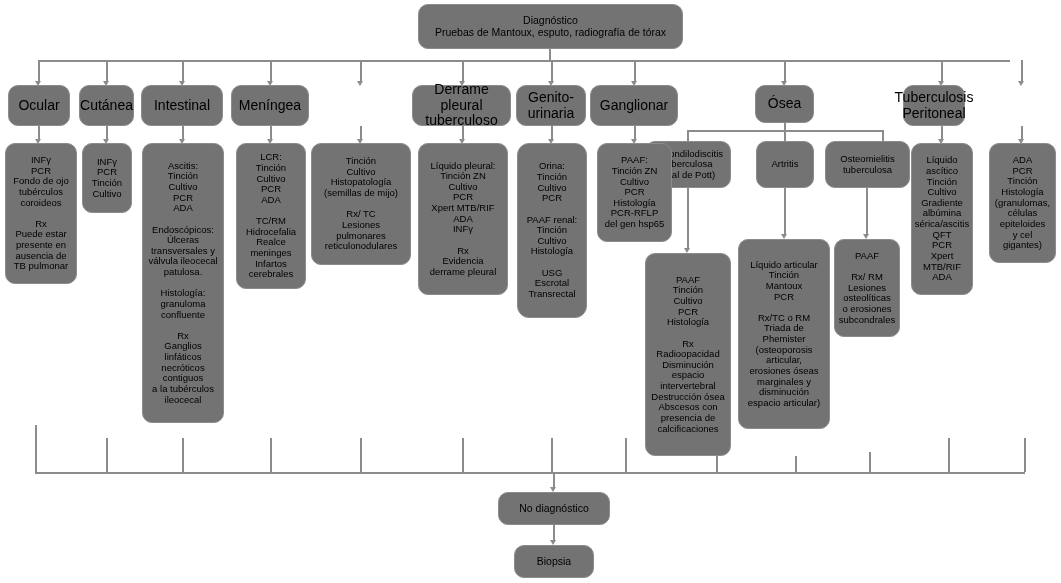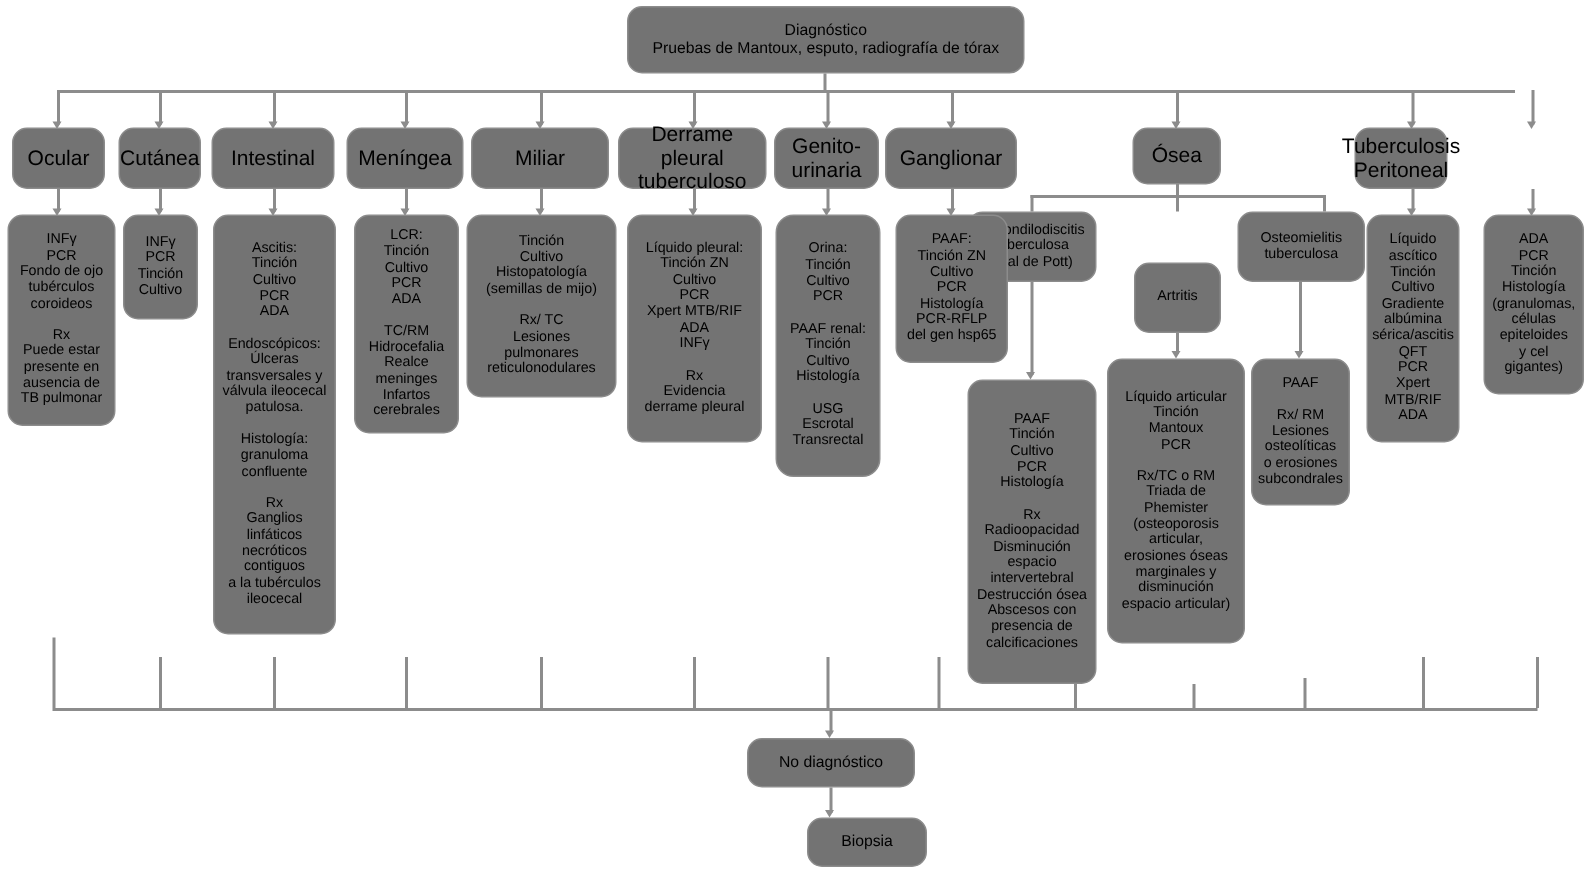--- a/index.html
+++ b/index.html
@@ -112,21 +112,20 @@
   <div class="conn v" style="left:941px; top:60px; height:23px;"></div>
   <div class="arrow" style="left:938px; top:81px;"></div>
 
   <div class="conn v" style="left:1021px; top:60px; height:23px;"></div>
   <div class="arrow" style="left:1018px; top:81px;"></div>
 
   <div class="node category" style="left:8px; top:85px; width:62px; height:41px;">Ocular</div>
   <div class="node category" style="left:79px; top:85px; width:55px; height:41px;">Cutánea</div>
   <div class="node category" style="left:141px; top:85px; width:82px; height:41px;">Intestinal</div>
   <div class="node category" style="left:231px; top:85px; width:78px; height:41px;">Meníngea</div>
-  <div class="node category" style="left:314px; top:85px; width:92px; height:41px;">Miliar</div>
   <div class="node category" style="left:412px; top:85px; width:99px; height:41px;">Derrame pleural
 tuberculoso</div>
   <div class="node category" style="left:516px; top:85px; width:70px; height:41px;">Genito-
 urinaria</div>
   <div class="node category" style="left:590px; top:85px; width:88px; height:41px;">Ganglionar</div>
   <div class="node category" style="left:755px; top:85px; width:59px; height:38px;">Ósea</div>
   <div class="node category" style="left:903px; top:85px; width:62px; height:41px;">Tuberculosis
 Peritoneal</div>
 
   <div class="conn v" style="left:38px; top:126px; height:15px;"></div>
@@ -161,21 +160,21 @@
 
   <div class="conn v" style="left:784px; top:119px; height:12px;"></div>
   <div class="conn h" style="left:687px; top:130px; width:196px;"></div>
   <div class="conn v" style="left:687px; top:130px; height:11px;"></div>
   <div class="conn v" style="left:784px; top:130px; height:11px;"></div>
   <div class="conn v" style="left:882px; top:130px; height:11px;"></div>
 
   <div class="node subcat" style="left:645px; top:141px; width:86px; height:47px;">Espondilodiscitis
 tuberculosa
 (mal de Pott)</div>
-  <div class="node subcat" style="left:756px; top:141px; width:58px; height:47px;margin-top:34px;">Artritis</div>
+  <div class="node subcat" style="left:756px; top:141px; width:58px; height:47px;">Artritis</div>
   <div class="node subcat" style="left:825px; top:141px; width:85px; height:47px;">Osteomielitis
 tuberculosa</div>
 
   <div class="conn v" style="left:687px; top:188px; height:62px;"></div>
   <div class="arrow" style="left:684px; top:248px;"></div>
 
   <div class="conn v" style="left:784px; top:188px; height:48px;"></div>
   <div class="arrow" style="left:781px; top:234px;"></div>
 
   <div class="conn v" style="left:866px; top:188px; height:48px;"></div>
@@ -358,15 +357,15 @@
   <div class="axis-tick" style="left:1024px; top:438px; height:34px;"></div>
 
   <div class="conn v" style="left:553px; top:472px; height:17px;"></div>
   <div class="arrow" style="left:550px; top:487px;"></div>
 
   <div class="node terminal" style="left:498px; top:492px; width:112px; height:33px;">No diagnóstico</div>
 
   <div class="conn v" style="left:553px; top:525px; height:17px;"></div>
   <div class="arrow" style="left:550px; top:540px;"></div>
 
-  <div class="node terminal" style="left:538px; top:545px; width:80px; height:33px;">Biopsia</div>
+  <div class="node terminal" style="left:514px; top:545px; width:80px; height:33px;">Biopsia</div>
 
 </div>
 
 </body></html>

